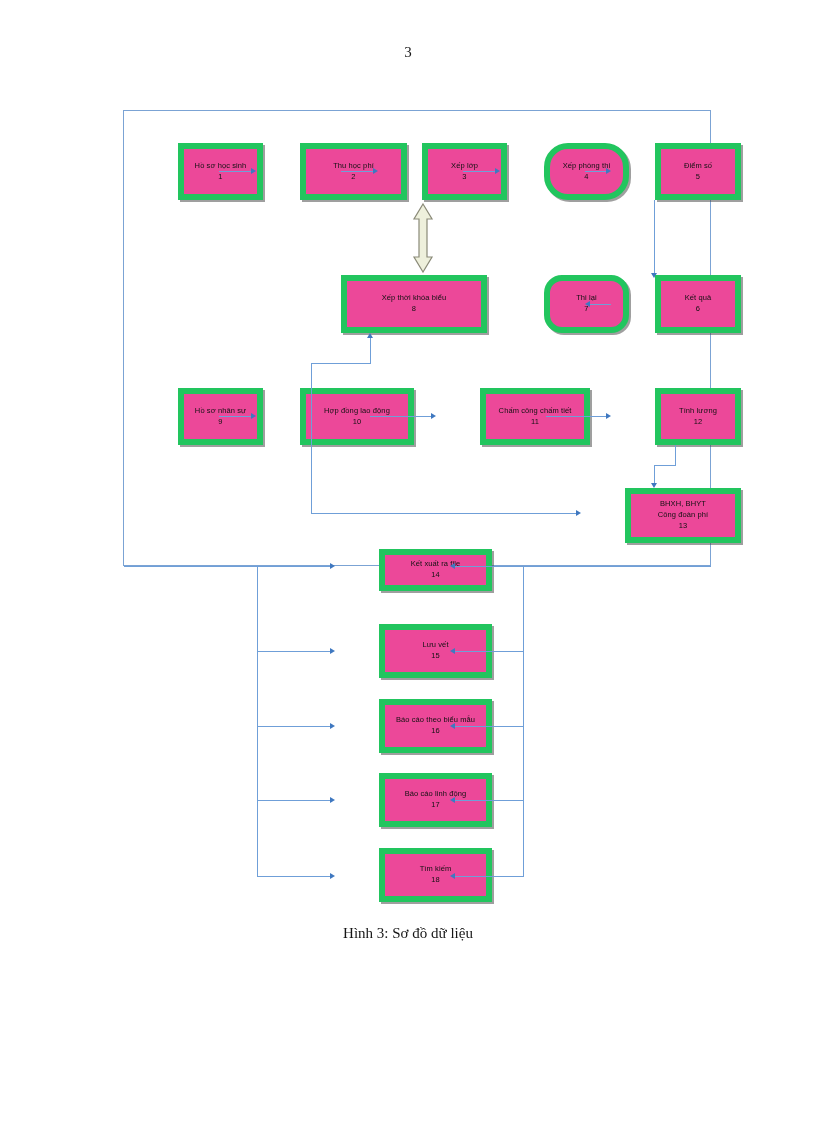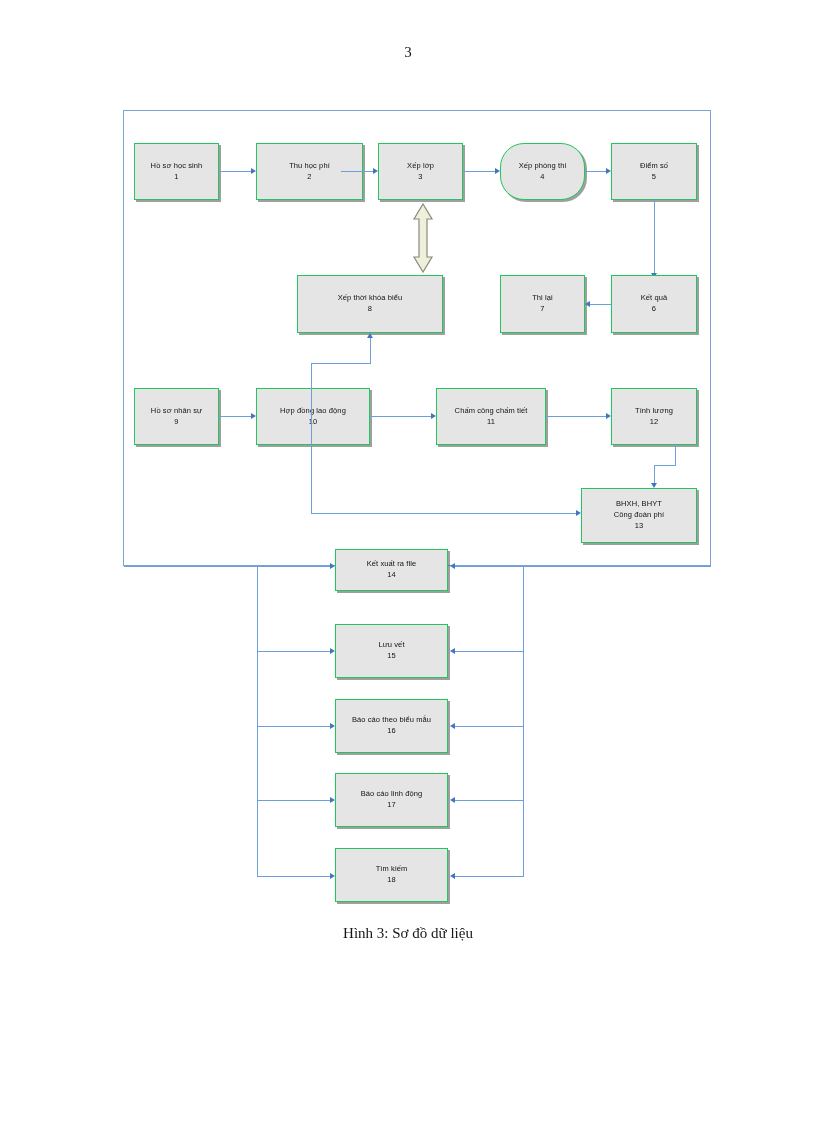--- a/index.html
+++ b/index.html
@@ -52,32 +52,33 @@
     height: 456px;
     border: 1px solid #7ba3d4;
     box-sizing: border-box;
     background: transparent;
   }
 
   
   .node {
     position: absolute;
     box-sizing: border-box;
-    background: #e5e5e5;
-    border: 1px solid #22c55e;
+    background: #ec4899;
+    border: 6px solid #22c55e;
     box-shadow: 2px 2px 0 0 rgba(80,80,80,0.55);
     display: flex;
     flex-direction: column;
     align-items: center;
     justify-content: center;
     text-align: center;
     color: #111111;
     font-size: 7.5px;
     line-height: 1.45;
     letter-spacing: 0.1px;
+    margin-left: 44px;
   }
   .node .nlabel { display: block; white-space: nowrap; }
   .node .nnum   { display: block; }
 
   
   .line {
     position: absolute;
     background: #6f9fd8;
   }
   .line.h { height: 1px; }
@@ -177,21 +178,21 @@
     <div class="arrow right" style="left:606px; top:168px;"></div>
 
     <div class="line v" style="left:654px; top:200px; height:73px;"></div>
     <div class="arrow down" style="left:651px; top:273px;"></div>
 
     <div class="node" style="left:297px; top:275px; width:146px; height:58px;">
       <span class="nlabel">Xếp thời khóa biểu</span>
       <span class="nnum">8</span>
     </div>
 
-    <div class="node" style="left:500px; top:275px; width:85px; height:58px;">
+    <div class="node" style="left:500px; top:275px; width:85px; height:58px;border-radius:18px;">
       <span class="nlabel">Thi lại</span>
       <span class="nnum">7</span>
     </div>
 
     <div class="node" style="left:611px; top:275px; width:86px; height:58px;">
       <span class="nlabel">Kết quả</span>
       <span class="nnum">6</span>
     </div>
 
     <div class="line h" style="left:590px; top:304px; width:21px;"></div>

